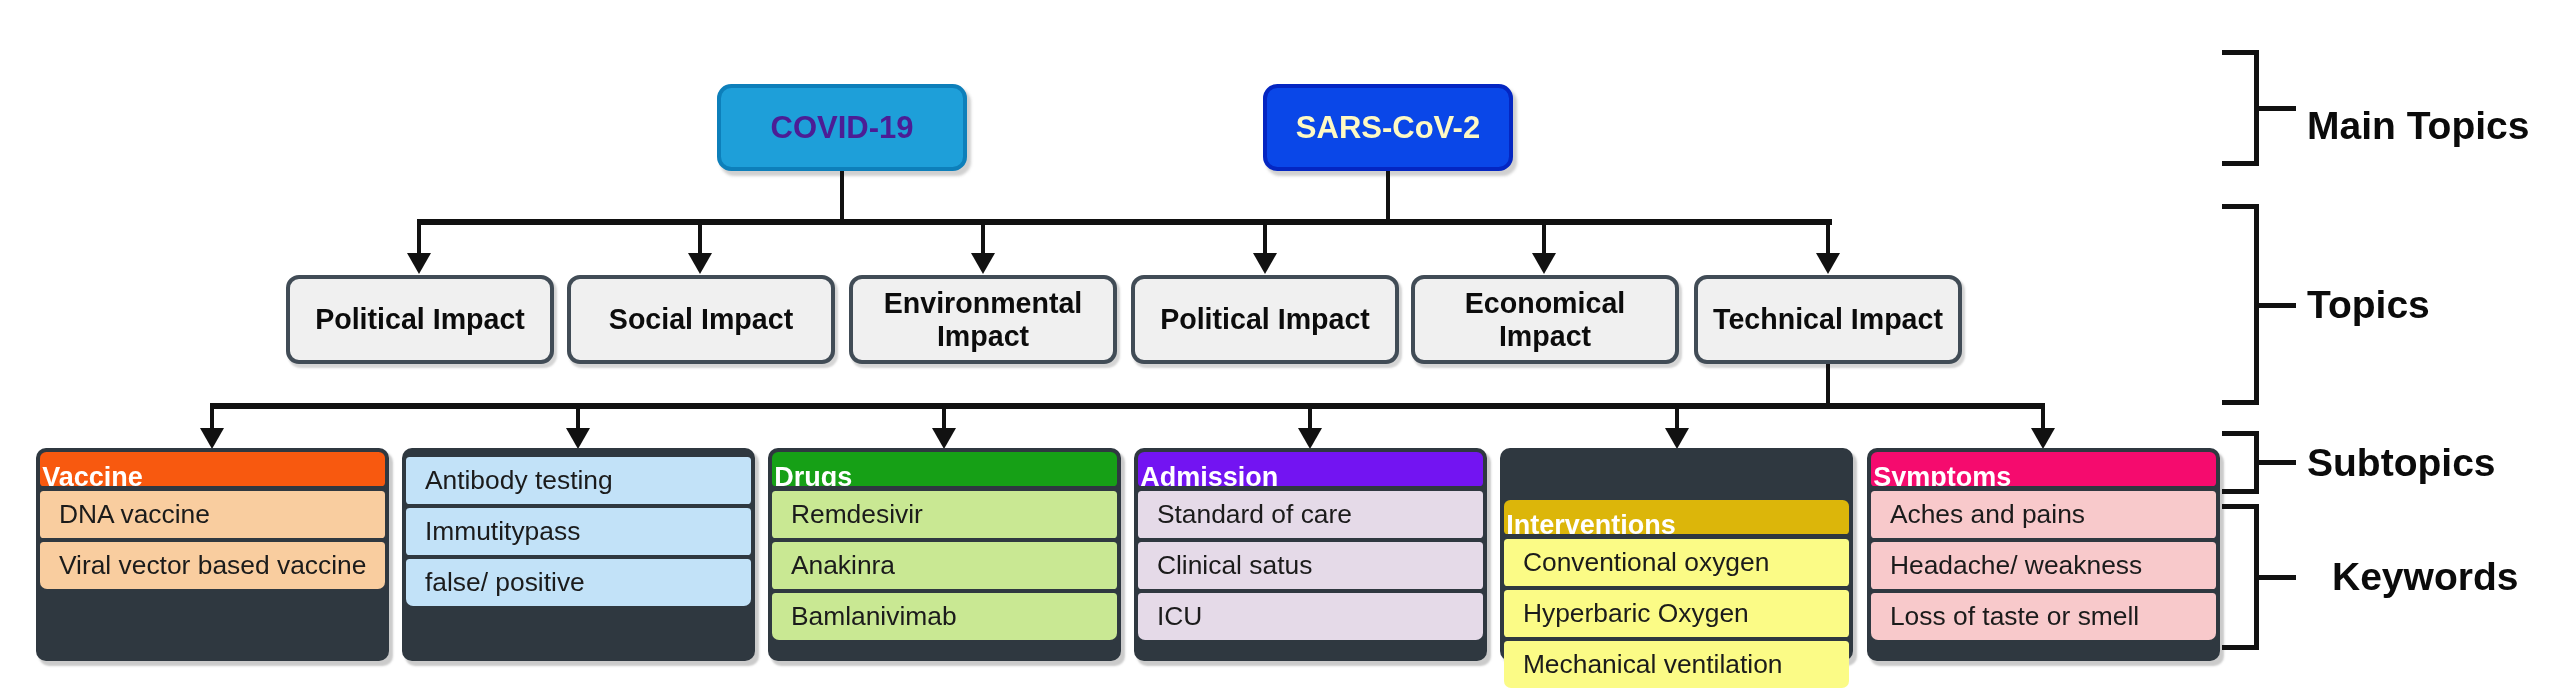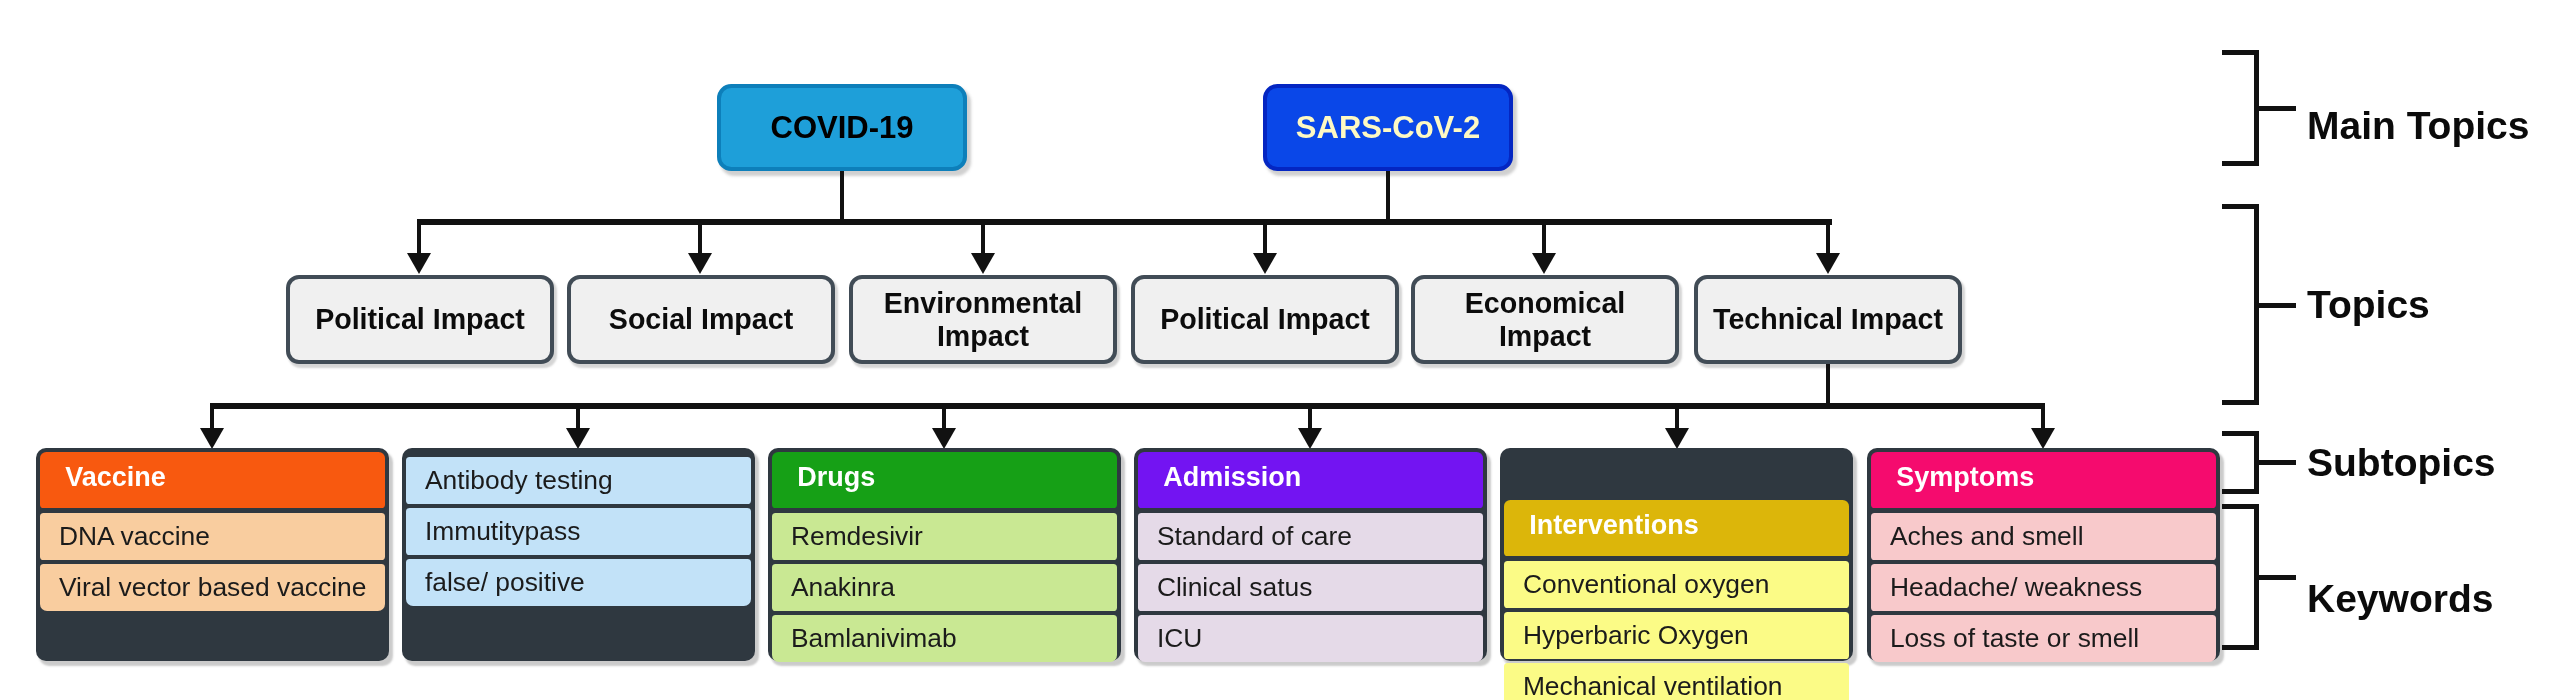--- a/index.html
+++ b/index.html
@@ -31,43 +31,43 @@
     color:#0c0c0c;font-weight:bold;font-size:28.6px;line-height:1.12;padding:0 5.7px;
     box-shadow:2.9px 3.6px 2.1px rgba(150,150,150,.4);
   }
   
   .ktable{
     position:absolute;top:448px;width:353px;height:213px;box-sizing:border-box;
     background:#2f3840;border-radius:10px;padding:4.3px;
     box-shadow:3.6px 4.3px 2.1px rgba(140,140,140,.45);
   }
   .ktable .hd{
-    height:56px;line-height:50px;border-radius:6.4px 6.4px 3.6px 3.6px;
-    color:#ffffff;font-weight:bold;font-size:27px;padding-left:25px;
+    height:34px;line-height:50px;border-radius:6.4px 6.4px 3.6px 3.6px;
+    color:#ffffff;font-weight:bold;font-size:27px;padding-left:2px;
     overflow:hidden;white-space:nowrap;
   }
   .ktable .row{
     height:47px;line-height:47px;margin-top:4.3px;border-radius:3.6px;
     color:#1b1b1b;font-size:26.4px;padding-left:18.6px;
     overflow:hidden;white-space:nowrap;
   }
   .ktable .row.last{border-radius:3.6px 3.6px 7.1px 7.1px;}
   
   .bseg{position:absolute;background:#111111;}
   .lvl-label{
     position:absolute;left:2307px;height:47px;line-height:47px;
     color:#0b0b0b;font-weight:bold;font-size:39px;white-space:nowrap;
   }
 </style>
 </head>
 <body>
 
 <div class="canvas">
 
-  <div class="mainbox" style="left: 717px; background-color: rgb(30, 159, 217); border-color: rgb(13, 127, 186); color: #000000;">
+  <div class="mainbox" style="left: 717px; background-color: rgb(30, 159, 217); border-color: rgb(13, 127, 186); color: #4c1d95;">
     <span>COVID-19</span>
   </div>
   <div class="mainbox" style="left: 1263px; background-color: rgb(10, 71, 232); border-color: rgb(4, 38, 194); color: #fef9c3;">
     <span>SARS-CoV-2</span>
   </div>
 
   <div class="v" style="left:840px;top:171px;height:51px;"></div>
   <div class="v" style="left:1386px;top:171px;height:51px;"></div>
   <div class="h" style="left:417px;top:219px;width:1415px;"></div>
 
@@ -149,21 +149,21 @@
 
   <div class="ktable" style="left:1500px;">
     <div class="hd" style="background-color: rgb(220, 182, 10); margin-top: 48px;">Interventions</div>
     <div class="row" style="background-color: rgb(251, 251, 134);">Conventional oxygen</div>
     <div class="row" style="background-color: rgb(251, 251, 134);">Hyperbaric Oxygen</div>
     <div class="row last" style="background-color: rgb(251, 251, 134);">Mechanical ventilation</div>
   </div>
 
   <div class="ktable" style="left:1867px;">
     <div class="hd" style="background-color: rgb(245, 11, 110);">Symptoms</div>
-    <div class="row" style="background-color: rgb(248, 201, 203);">Aches and smell</div>
+    <div class="row" style="background-color: rgb(248, 201, 203);">Aches and pains</div>
     <div class="row" style="background-color: rgb(248, 201, 203);">Headache/ weakness</div>
     <div class="row last" style="background-color: rgb(248, 201, 203);">Loss of taste or smell</div>
   </div>
 
   <div>
     <div class="bseg" style="left:2254px;top:50px;width:5px;height:116px;"></div>
     <div class="bseg" style="left:2222px;top:50px;width:34px;height:5px;"></div>
     <div class="bseg" style="left:2222px;top:161px;width:34px;height:5px;"></div>
     <div class="bseg" style="left:2259px;top:106px;width:37px;height:5px;"></div>
   </div>
@@ -184,16 +184,16 @@
     <div class="bseg" style="left:2259px;top:460px;width:37px;height:5px;"></div>
   </div>
   <div class="lvl-label" style="top:439px;">Subtopics</div>
 
   <div>
     <div class="bseg" style="left:2254px;top:504px;width:5px;height:146px;"></div>
     <div class="bseg" style="left:2222px;top:504px;width:34px;height:5px;"></div>
     <div class="bseg" style="left:2222px;top:645px;width:34px;height:5px;"></div>
     <div class="bseg" style="left:2259px;top:575px;width:37px;height:5px;"></div>
   </div>
-  <div class="lvl-label" style="top:575px;">Keywords</div>
+  <div class="lvl-label" style="top:553px;margin-left:25px;">Keywords</div>
 
 </div>
 
 
 </body></html>

